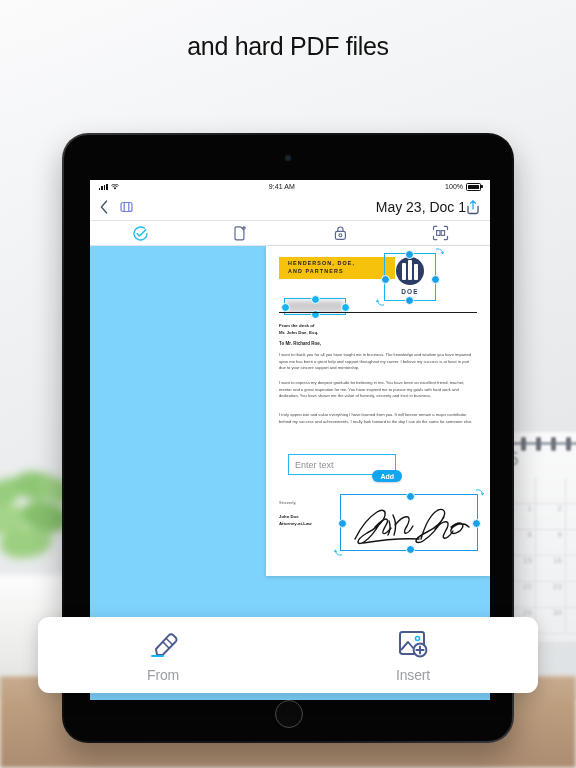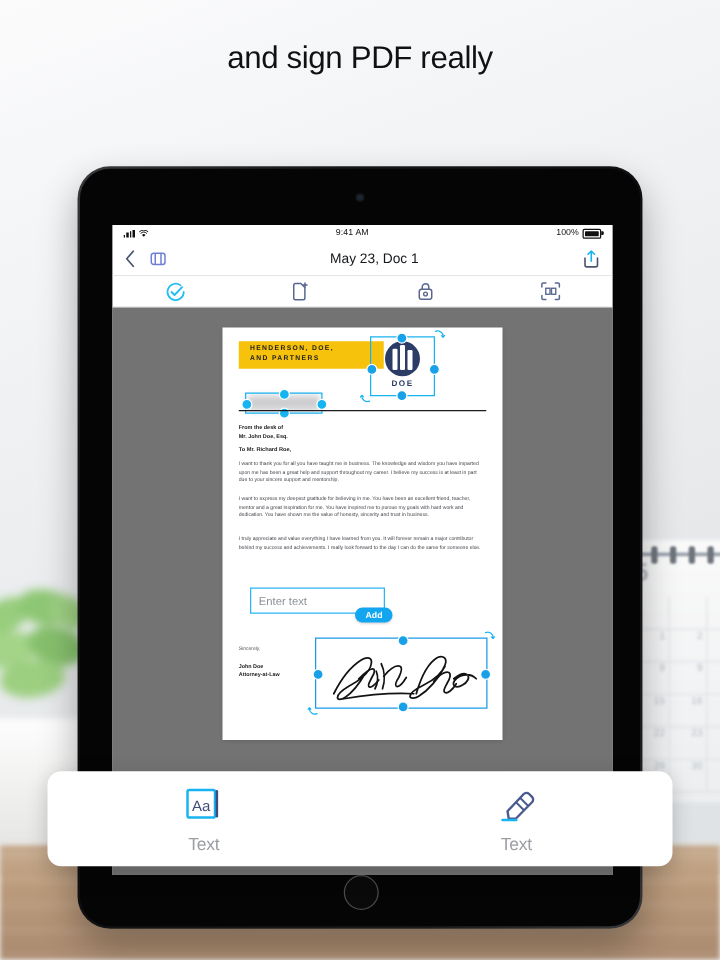--- a/index.html
+++ b/index.html
@@ -57,28 +57,28 @@
   .sb-left{display:flex;align-items:center;gap:3px;}
   .sb-center{flex:1;text-align:center;letter-spacing:.1px;}
   .sb-right{display:flex;align-items:center;gap:3px;}
   .bars{display:flex;align-items:flex-end;gap:1px;height:6px;}
   .bars i{display:block;width:1.4px;background:#111;}
   .battery{width:13px;height:6px;border:1px solid #111;border-radius:1.5px;position:relative;}
   .battery:after{content:"";position:absolute;right:-2.5px;top:1.5px;width:1.5px;height:3px;background:#111;border-radius:0 1px 1px 0;}
   .battery i{position:absolute;left:1px;top:1px;bottom:1px;right:1px;background:#111;border-radius:.5px;}
 
   .navbar{height:27px;display:flex;align-items:center;padding:0 10px;border-bottom:1px solid #e3e5e8;background:#fff;}
-  .nav-title{flex:1;text-align:center;font-size:11px;color:#16181c;font-weight:500;}
+  .nav-title{flex:1;text-align:right;font-size:14px;color:#16181c;font-weight:500;}
   .nav-left{display:flex;align-items:center;gap:12px;}
 
   .toolbar{height:24px;display:flex;align-items:center;justify-content:space-around;
     border-bottom:1px solid #e3e5e8;background:#fff;}
   .tb-item{display:flex;align-items:center;justify-content:center;width:28px;height:20px;}
 
-  .doc-area{position:relative;height:456px;background:#737373;display:flex;justify-content:center;padding-top:16px;}
+  .doc-area{position:relative;height:456px;background:#7dd3fc;display:flex;justify-content:flex-end;padding-top:0;}
   .page{position:relative;width:224px;height:330px;background:#fff;box-shadow:0 1px 4px rgba(0,0,0,.16);padding:11px 13px;box-sizing:border-box;}
 
   .banner{width:116px;height:22px;background:#f7c20b;display:flex;flex-direction:column;justify-content:center;
     padding-left:9px;box-sizing:border-box;}
   .banner span{font-size:5.4px;font-weight:bold;letter-spacing:1.1px;color:#1d1d1f;line-height:1.45;}
 
   .addr-box{position:absolute;left:18px;top:52px;width:62px;height:17px;}
   .addr-blur{position:absolute;inset:2px;background:linear-gradient(180deg,#d8d8da,#c8c8ca,#dcdcde);
     filter:blur(2.6px);border-radius:2px;}
 
@@ -164,21 +164,21 @@
       <div style="left:60px;top:104px;width:30px;height:26px;">24</div>
     <div style="left:0;top:130px;width:30px;height:26px;">29</div>
       <div style="left:30px;top:130px;width:30px;height:26px;">30</div>
       <div style="left:60px;top:130px;width:30px;height:26px;">31</div>
   </div>
 
   <div class="bg-desk"></div>
 </div>
 
 <div class="headline">
-  <h2>and sign PDF really</h2>
+  <h2>and hard PDF files</h2>
 </div>
 
 <div class="device">
   <div class="device-inner">
     <div class="camera"></div>
     <div class="home"></div>
 
     <div class="screen">
 
       <div class="statusbar">
@@ -343,32 +343,34 @@
       </div>
 
     </div>
   </div>
 </div>
 
 <div class="bottombar">
 
 
 
-  <div class="bb-item">
-    <svg width="34" height="34" viewBox="0 0 34 34">
-      <rect x="4" y="5" width="22" height="22" rx="1.5" stroke="#18b4f2" stroke-width="2" fill="none"></rect>
-      <text x="15" y="21.5" font-family="Liberation Sans, sans-serif" font-size="12" fill="#3f4c7a" text-anchor="middle">Aa</text>
-      <path d="M27.5 6v20" stroke="#3f4c7a" stroke-width="2" stroke-linecap="round"></path>
-    </svg>
-    <span class="bb-label active">Text</span>
-  </div>
 
   <div class="bb-item">
     <svg width="36" height="34" viewBox="0 0 36 34">
       <path d="M11 22 24 8.2a3 3 0 0 1 4.3 0l2.3 2.3a3 3 0 0 1 0 4.3L17.6 28H12z" stroke="#4b5a8f" stroke-width="1.9" fill="none" stroke-linejoin="round"></path>
       <path d="M21 11.2 27.6 17.8M17.6 14.6 24.2 21.2" stroke="#4b5a8f" stroke-width="1.5"></path>
       <path d="M7 29h11" stroke="#18b4f2" stroke-width="2" stroke-linecap="round"></path>
     </svg>
-    <span class="bb-label">Text</span>
-  </div>
-
+    <span class="bb-label">From</span>
+  </div>
+
+  <div class="bb-item">
+    <svg width="34" height="34" viewBox="0 0 34 34">
+      <rect x="4" y="5" width="24" height="22" rx="2.4" stroke="#4b5a8f" stroke-width="2" fill="none"></rect>
+      <circle cx="21.5" cy="11.5" r="2" stroke="#18b4f2" stroke-width="1.6" fill="none"></circle>
+      <path d="M5 23l7-8 6.5 7.5" stroke="#4b5a8f" stroke-width="1.9" fill="none" stroke-linejoin="round"></path>
+      <circle cx="24" cy="23" r="6.4" fill="#fff" stroke="#4b5a8f" stroke-width="2"></circle>
+      <path d="M24 19.4v7.2M20.4 23h7.2" stroke="#4b5a8f" stroke-width="2" stroke-linecap="round"></path>
+    </svg>
+    <span class="bb-label">Insert</span>
+  </div>
 
 </div>
 
 </body></html>

